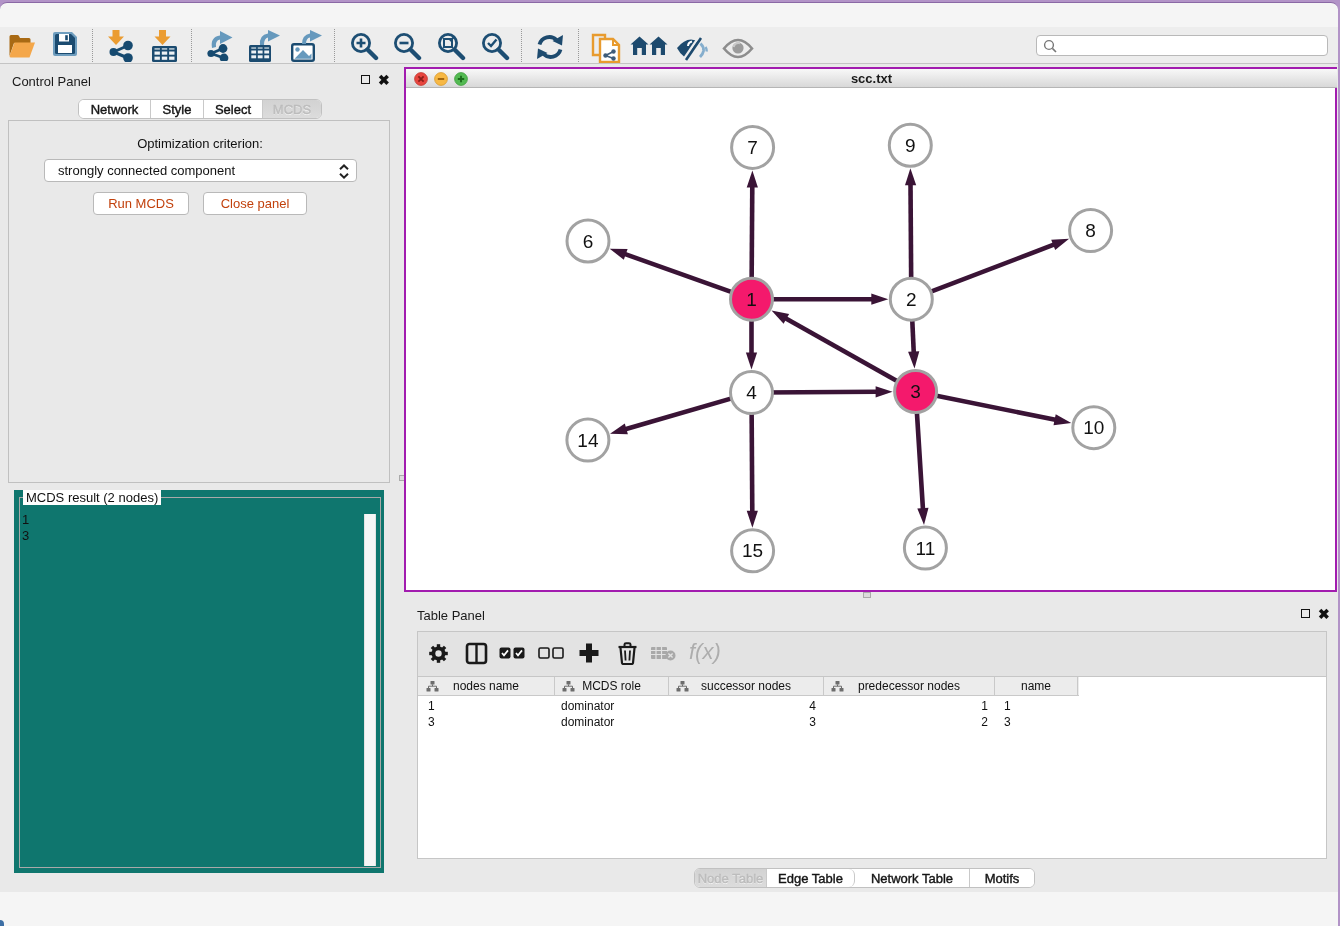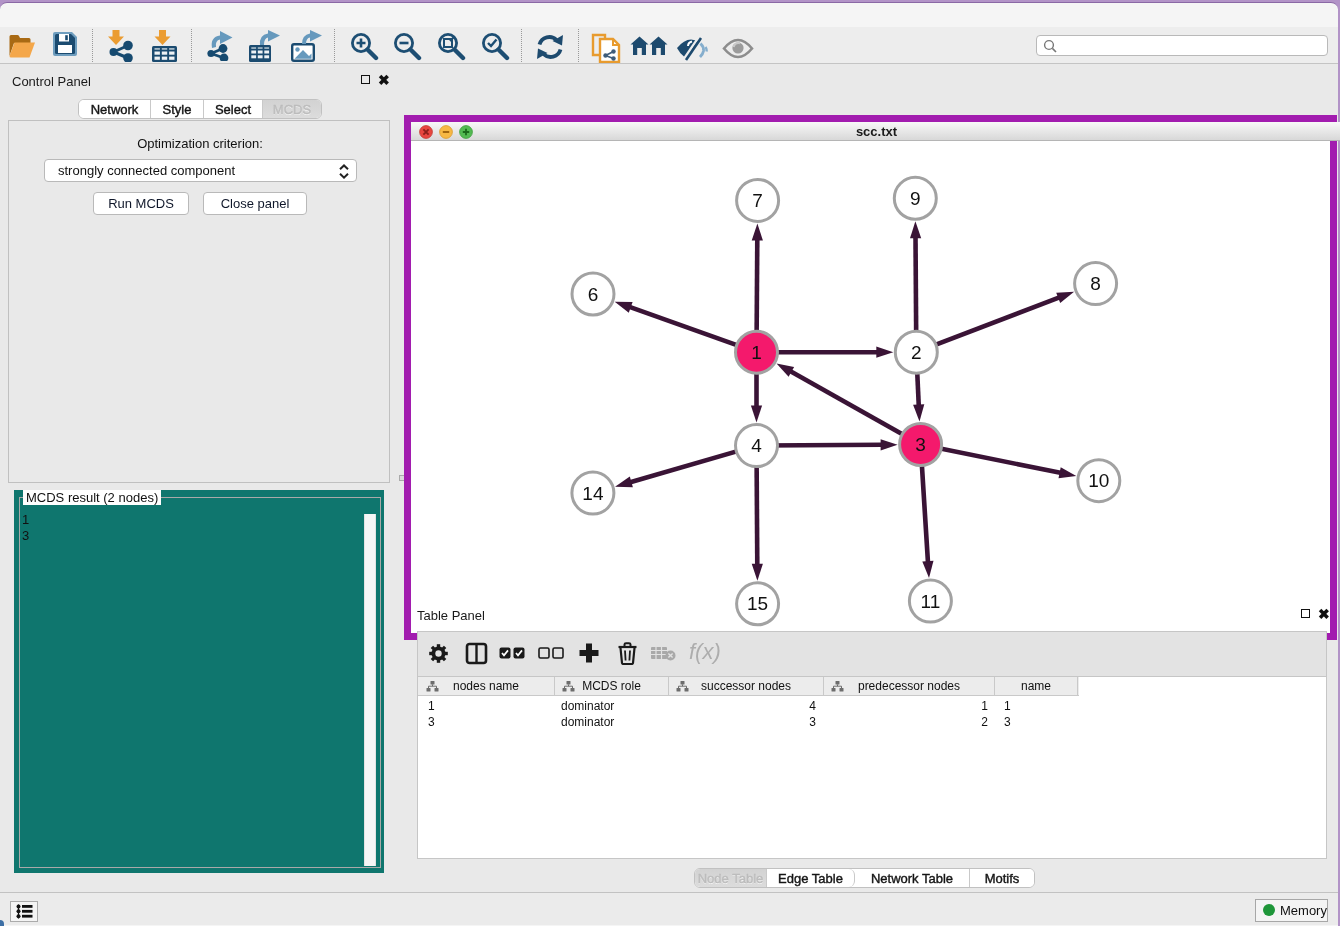--- a/index.html
+++ b/index.html
@@ -25,21 +25,21 @@
   .closex { position:absolute; font-size:14px; font-weight:700; color:#111; line-height:10px; }
   
   .seg { position:absolute; display:flex; height:20px; border:1px solid #c1c1c1;
          border-radius:6px; overflow:hidden; background:#fff; }
   .seg > div { font-size:13px; -webkit-text-stroke:0.4px currentColor; color:#151515; text-align:center; line-height:19px;
                border-right:1px solid #c9c9c9; background:#fff; }
   .seg > div:last-child { border-right:none; }
   .seg > div.on { background:linear-gradient(#d2d2d2,#dcdcdc); color:#bcbcbc;
                   text-shadow:0 1px 0 #f5f5f5; }
   .btn { position:absolute; background:#fff; border:1px solid #b9b9b9; border-radius:4px;
-         font-size:13px; color:#0f172a; text-align:center; }
+         font-size:13px; color:#c2410c; text-align:center; }
   tx { position:absolute; white-space:pre; }
   .hc { position:absolute; top:0; height:18px; border-left:1px solid #c9c9c9;
         font-size:12px; color:#111; text-align:center; line-height:18px; }
   .hc:first-child { border-left:none; }
   .hi { position:absolute; top:3px; width:13px; height:13px; }
 </style>
 </head>
 <body>
 <svg width="0" height="0" style="position:absolute">
   <defs>
@@ -211,21 +211,21 @@
         <tx style="left:9px;top:0px;font-size:13px;color:#111;background:#fff;padding:0 3px;">MCDS result (2 nodes)</tx>
         <tx style="left:8px;top:22px;font-size:13px;color:#111;">1</tx>
         <tx style="left:8px;top:38px;font-size:13px;color:#111;">3</tx>
         <div class="abs" style="left:350px;top:24px;width:12px;height:352px;background:#f6f6f6;border-left:1px solid #e3e3e3;border-right:1px solid #e3e3e3;"></div>
       </div>
     </div>
 
     <div class="abs" style="left:399px;top:411px;width:6px;height:6px;background:#dcdcdc;border:1px solid #aaa;"></div>
     <div class="abs" style="left:863px;top:528px;width:8px;height:6px;background:#dcdcdc;border:1px solid #aaa;"></div>
 
-    <div class="abs" id="netwin" style="left:404px;top:3px;width:933px;height:525px;border:7px solid #a21caf;background:#fff;margin-top:48px;">
+    <div class="abs" id="netwin" style="left:404px;top:3px;width:933px;height:525px;border:2px solid #a21caf;background:#fff;">
       <div class="abs" id="nettitle" style="left:0;top:0;width:931px;height:19px;background:linear-gradient(#f8f8f8,#d8d8d8);border-bottom:1px solid #b5b5b5;">
         <tx style="left:0;top:2px;width:931px;text-align:center;font-size:13px;font-weight:700;color:#1a1a1a;">scc.txt</tx>
         <svg class="abs" style="left:8px;top:2.5px;" width="60" height="14" viewBox="0 0 60 14">
           <circle cx="7" cy="7" r="6.4" fill="#e8463f" stroke="#c13a33" stroke-width="0.8"></circle>
           <path d="M4.4 4.4 L9.6 9.6 M9.6 4.4 L4.4 9.6" stroke="#8c1f1a" stroke-width="1.8"></path>
           <circle cx="27" cy="7" r="6.4" fill="#f7b844" stroke="#d99a2e" stroke-width="0.8"></circle>
           <path d="M23.8 7 L30.2 7" stroke="#985d0a" stroke-width="1.8"></path>
           <circle cx="47" cy="7" r="6.4" fill="#53ba52" stroke="#3f9e3e" stroke-width="0.8"></circle>
           <path d="M43.8 7 L50.2 7 M47 3.8 L47 10.2" stroke="#1a6b1a" stroke-width="1.8"></path>
         </svg>
@@ -368,31 +368,14 @@
         </div>
       </div>
       <div class="seg" style="left:290px;top:266px;">
         <div class="on" style="width:72px;">Node Table</div>
         <div style="width:88px;border-radius:6px;">Edge Table</div>
         <div style="width:115px;">Network Table</div>
         <div style="width:64px;">Motifs</div>
       </div>
     </div>
   </div>
-  <div id="statusbar">
-    <div class="abs" style="left:10px;top:8px;width:28px;height:21px;background:#f4f4f4;border:1px solid #ababab;">
-      <svg width="26" height="19" viewBox="0 0 26 19">
-        <path d="M7.5 2.5 L7.5 16.5" stroke="#111" stroke-width="1.2"></path>
-        <circle cx="7.5" cy="4.4" r="2" fill="#111"></circle>
-          <rect x="11" y="3" width="10.5" height="2.8" fill="#111"></rect>
-        <circle cx="7.5" cy="9.3" r="2" fill="#111"></circle>
-          <rect x="11" y="7.9" width="10.5" height="2.8" fill="#111"></rect>
-        <circle cx="7.5" cy="14.2" r="2" fill="#111"></circle>
-          <rect x="11" y="12.8" width="10.5" height="2.8" fill="#111"></rect>
-      </svg>
-    </div>
-    <div class="abs" style="left:1255px;top:6px;width:73px;height:23px;background:#f4f4f4;border:1px solid #a7a7a7;">
-      <div class="abs" style="left:7px;top:4px;width:12px;height:12px;border-radius:50%;background:#1e9639;"></div>
-      <tx style="left:24px;top:3px;font-size:13px;color:#111;">Memory</tx>
-    </div>
-  </div>
 </div>
 <div class="abs" style="left:0;top:920px;width:4px;height:6px;background:#3d6fa5;border-radius:0 4px 0 0;"></div>
 
 </body></html>

